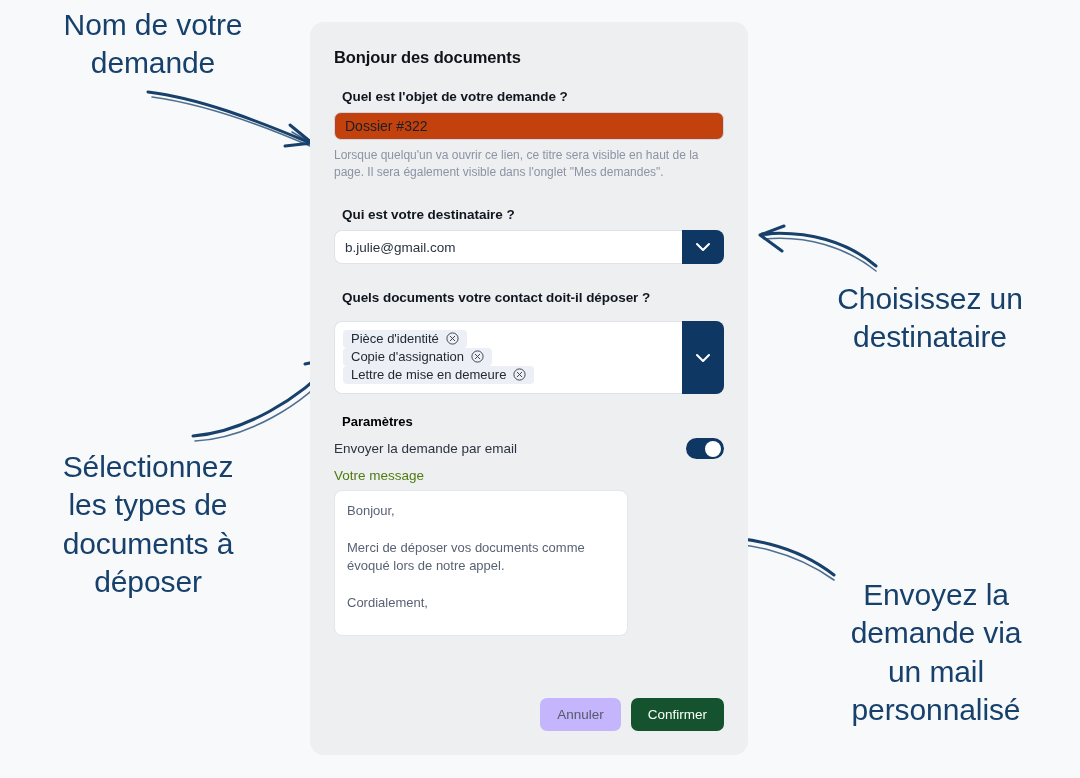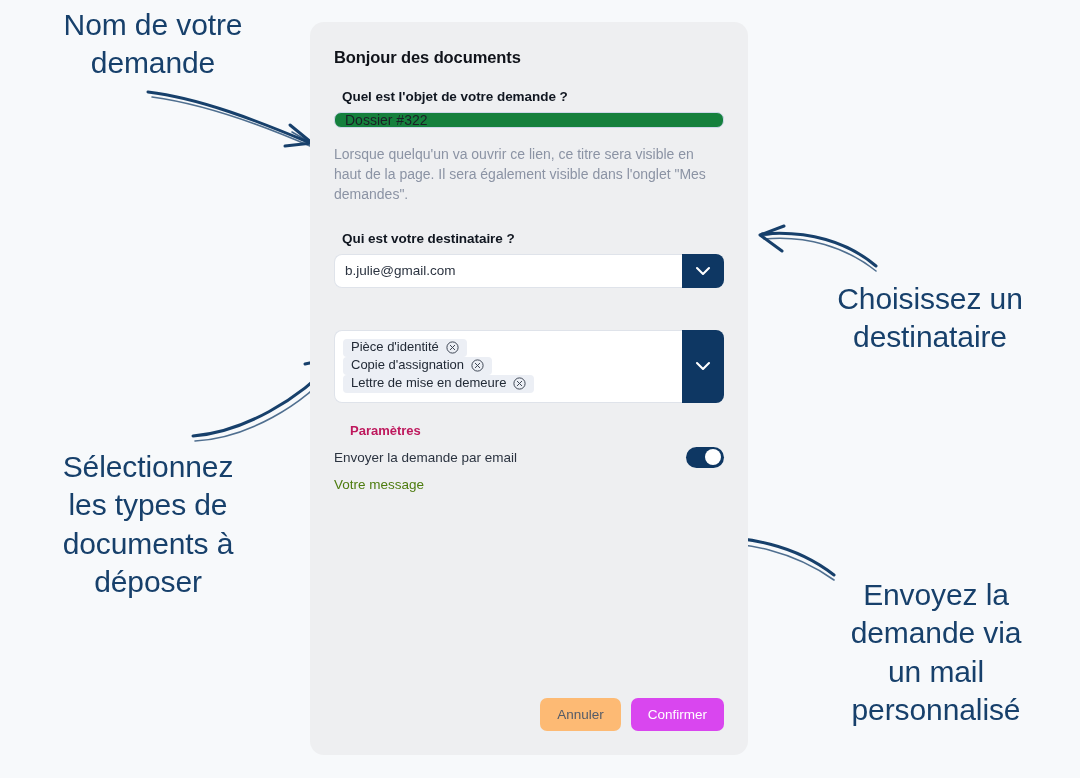--- a/index.html
+++ b/index.html
@@ -66,38 +66,38 @@
     font-size: 13.5px;
     font-weight: bold;
     color: #101620;
     margin: 0 0 8px 8px;
     letter-spacing: -0.05px;
   }
 
   
   .text-input {
     width: 100%;
-    height: 16px;
-    background: #15803d;
+    height: 28px;
+    background: #c2410c;
     border: 1px solid #cdd7ea;
     border-radius: 7px;
     font-family: "Liberation Sans", sans-serif;
     font-size: 14px;
     color: #1b1f27;
     padding: 0 10px;
     outline: none;
     display: flex;
     align-items: center;
   }
 
   .helper {
-    font-size: 14px;
+    font-size: 12px;
     line-height: 1.42;
     color: #8b93a4;
-    margin: 17px 0 0 0;
+    margin: 7px 0 0 0;
   }
 
   .spacer-lg { height: 26px; }
   .spacer-md { height: 20px; }
 
   
   .select-row {
     display: flex;
     width: 100%;
     border-radius: 8px;
@@ -157,22 +157,22 @@
     display: flex;
     align-items: center;
     justify-content: center;
     cursor: pointer;
   }
 
   
   .params-title {
     font-size: 13px;
     font-weight: bold;
-    color: #be185d;
-    margin: 0 0 9px 16px;
+    color: #000000;
+    margin: 0 0 9px 8px;
   }
   .toggle-row {
     display: flex;
     align-items: center;
     justify-content: space-between;
     margin-bottom: 9px;
     gap: 11px;
   }
   .toggle-label { font-size: 13.5px; color: #2b3340; }
   .toggle {
@@ -212,31 +212,31 @@
   
   .footer {
     position: absolute;
     right: 24px;
     bottom: 24px;
     display: flex;
     align-items: center;
     gap: 10px;
   }
   .btn-ghost {
-    background: #fdba74;
+    background: #c4b5fd;
     border: none;
     border-radius: 7px;
     padding: 9px 17px;
     font-family: "Liberation Sans", sans-serif;
     font-size: 13.5px;
     color: #545b68;
     cursor: pointer;
   }
   .btn-primary {
-    background: #d946ef;
+    background: #14532d;
     border: none;
     border-radius: 7px;
     padding: 9px 17px;
     font-family: "Liberation Sans", sans-serif;
     font-size: 13.5px;
     color: #ffffff;
     cursor: pointer;
   }
 </style>
 </head>
@@ -304,20 +304,21 @@
         <div class="select-value">b.julie@gmail.com</div>
         <div class="select-btn">
           <svg class="chev" width="16" height="10" viewBox="0 0 16 10">
             <path d="M2 2 L8 8 L14 2" stroke="#ffffff" stroke-width="2.1" fill="none" stroke-linecap="round" stroke-linejoin="round"></path>
           </svg>
         </div>
       </div>
 
       <div class="spacer-lg"></div>
 
+      <div class="field-label">Quels documents votre contact doit-il déposer ?</div>
       <div class="multi-row">
         <div class="multi-box" id="chip-container">
             <div class="chip-row"><span class="chip">
                 <span>Pièce d'identité</span>
                 <svg width="13" height="13" viewBox="0 0 13 13" class="chip-x">
                   <circle cx="6.5" cy="6.5" r="5.6" fill="none" stroke="#3f4755" stroke-width="1"></circle>
                   <path d="M4.3 4.3 L8.7 8.7 M8.7 4.3 L4.3 8.7" stroke="#3f4755" stroke-width="1" stroke-linecap="round"></path>
                 </svg>
               </span></div>
             <div class="chip-row"><span class="chip">
@@ -347,20 +348,25 @@
       <div class="params-title">Paramètres</div>
 
       <div class="toggle-row">
         <div class="toggle-label">Envoyer la demande par email</div>
         <div class="toggle">
           <div class="knob"></div>
         </div>
       </div>
 
       <div class="msg-label">Votre message</div>
+      <div class="textarea">Bonjour,
+
+Merci de déposer vos documents comme évoqué lors de notre appel.
+
+Cordialement,</div>
 
     </div>
 
     <div class="footer">
       <button class="btn-ghost">Annuler</button>
       <button class="btn-primary">Confirmer</button>
     </div>
   </div>
 
 </div>

